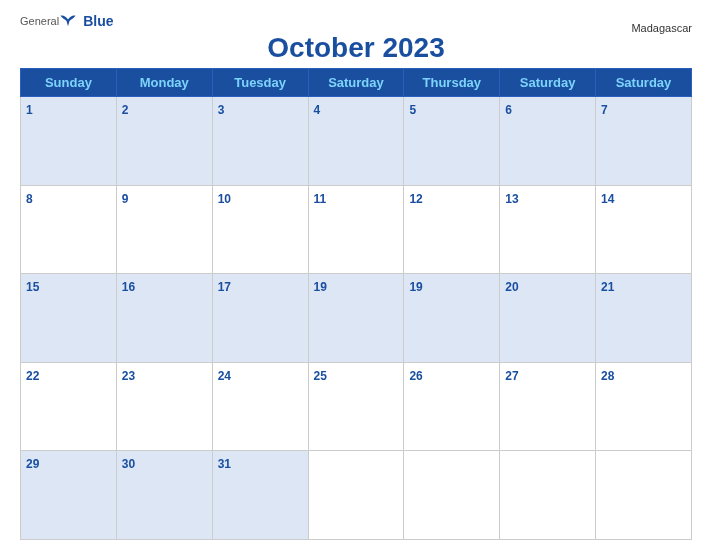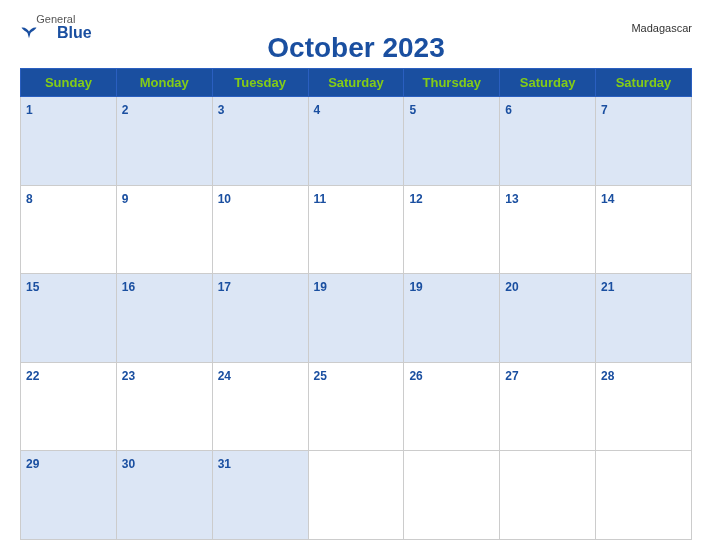--- a/index.html
+++ b/index.html
@@ -20,37 +20,36 @@
       justify-content: center;
       position: relative;
       margin-bottom: 4px;
       padding-top: 6px;
     }
     .logo {
       position: absolute;
       left: 0;
       top: 4px;
       display: flex;
-      flex-direction: column;
       align-items: center;
     }
     .logo-text-general {
       font-size: 11px;
       color: #555;
       font-weight: normal;
       line-height: 1;
     }
     .logo-text-blue {
-      font-size: 16px;
+      font-size: 14px;
       color: #1a4fa0;
       font-weight: bold;
       line-height: 1;
       display: flex;
       align-items: center;
-      gap: 19px;
+      gap: 6px;
     }
     .logo-bird {
       width: 18px;
       height: 14px;
     }
     .country-label {
       position: absolute;
       right: 0;
       top: 12px;
       font-size: 11px;
@@ -63,21 +62,21 @@
       text-align: center;
       margin-top: 16px;
     }
     .calendar {
       width: 100%;
       border-collapse: collapse;
       flex: 1;
     }
     .calendar thead tr th {
       background-color: #1a4fa0;
-      color: #84cc16;
+      color: #7dd3fc;
       font-size: 13px;
       font-weight: bold;
       text-align: center;
       padding: 6px 18px;
       border: 1px solid #2a5fc0;
     }
     .calendar tbody tr td {
       border: 1px solid #ccc;
       vertical-align: top;
       width: calc(100% / 7);

